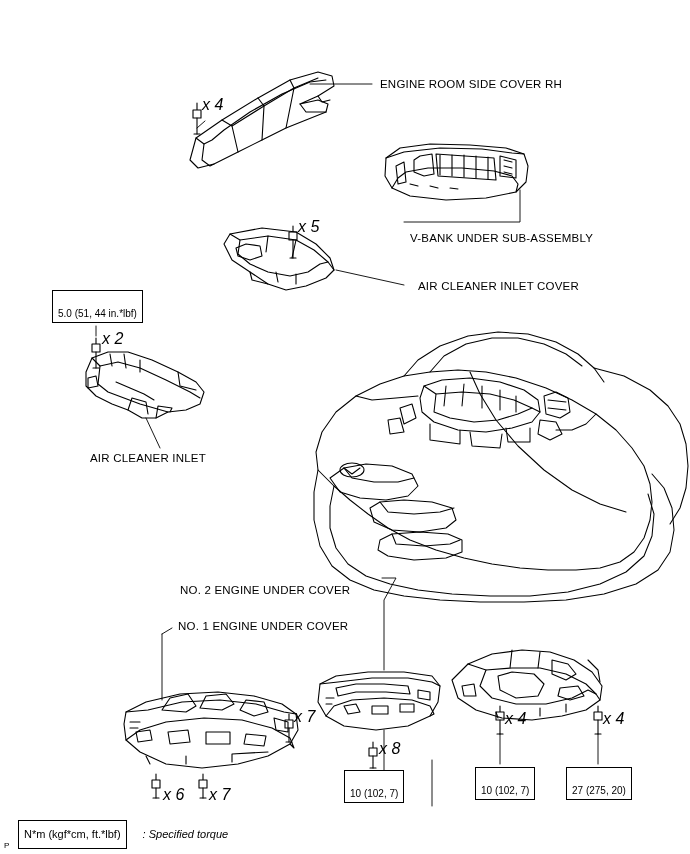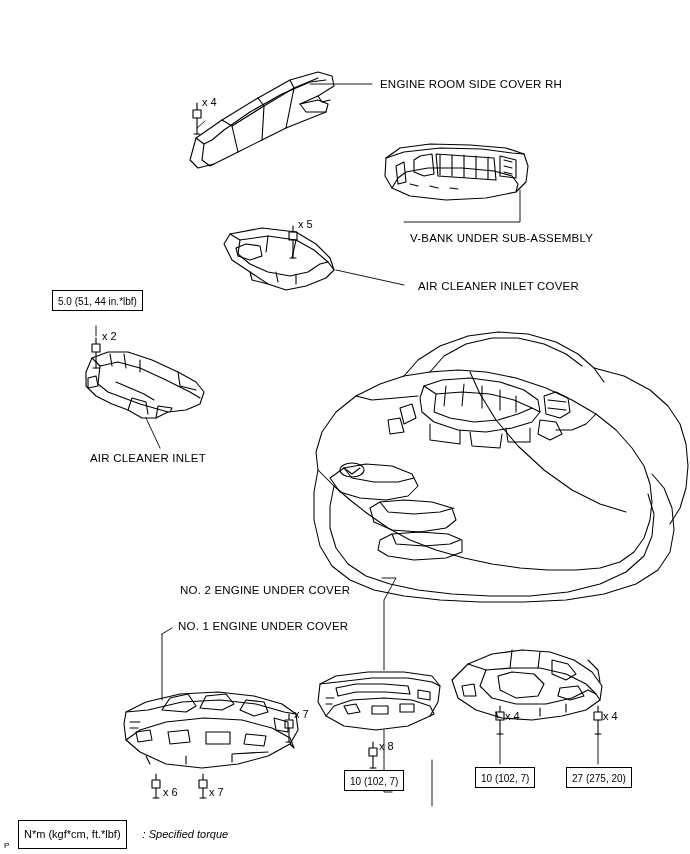--- a/index.html
+++ b/index.html
@@ -28,31 +28,32 @@
   .lbl {
     position: absolute;
     font-size: 11.5px;
     letter-spacing: 0.2px;
     white-space: nowrap;
     color: #000;
     line-height: 12px;
   }
   .qty {
     position: absolute;
-    font-size: 11px;
+    font-size: 16px;
     white-space: nowrap;
     color: #000;
+    font-style: italic;
   }
   .torque {
     position: absolute;
     font-size: 10px;
     white-space: nowrap;
     color: #000;
     border: 1px solid #000;
-    padding: 5px 5px 3px 5px;
+    padding: 17px 5px 3px 5px;
     background: #fff;
     line-height: 11px;
   }
   .legend {
     position: absolute;
     font-size: 11px;
     white-space: nowrap;
     color: #000;
   }
   .legend .boxed {

